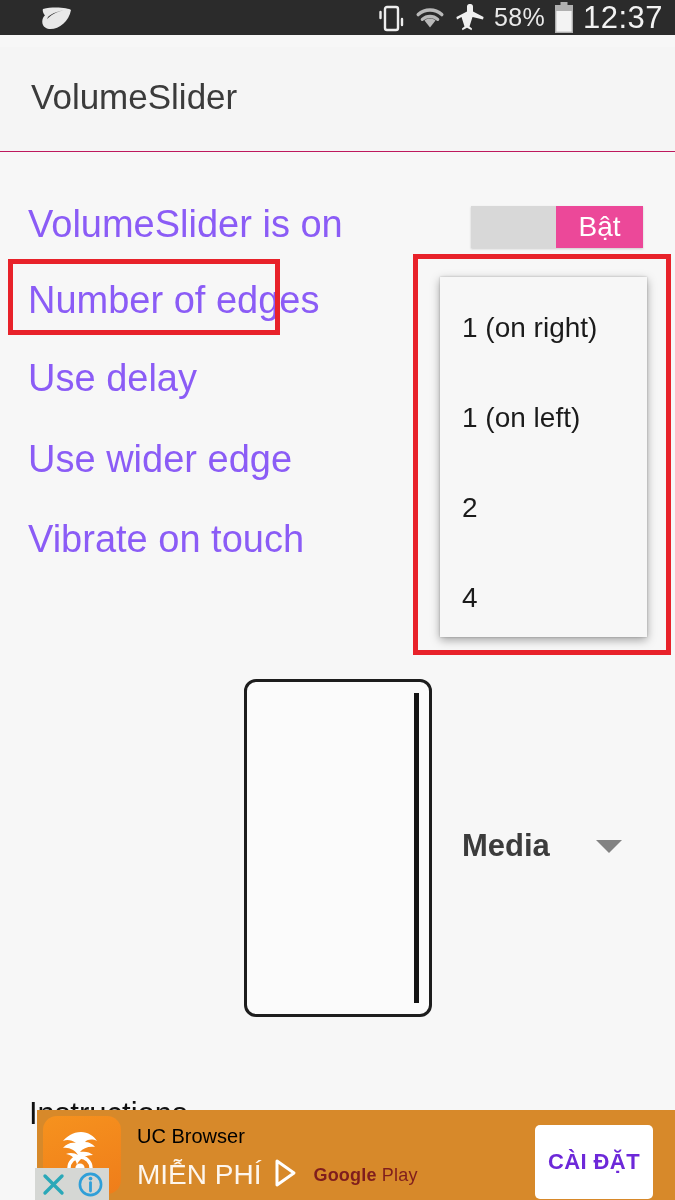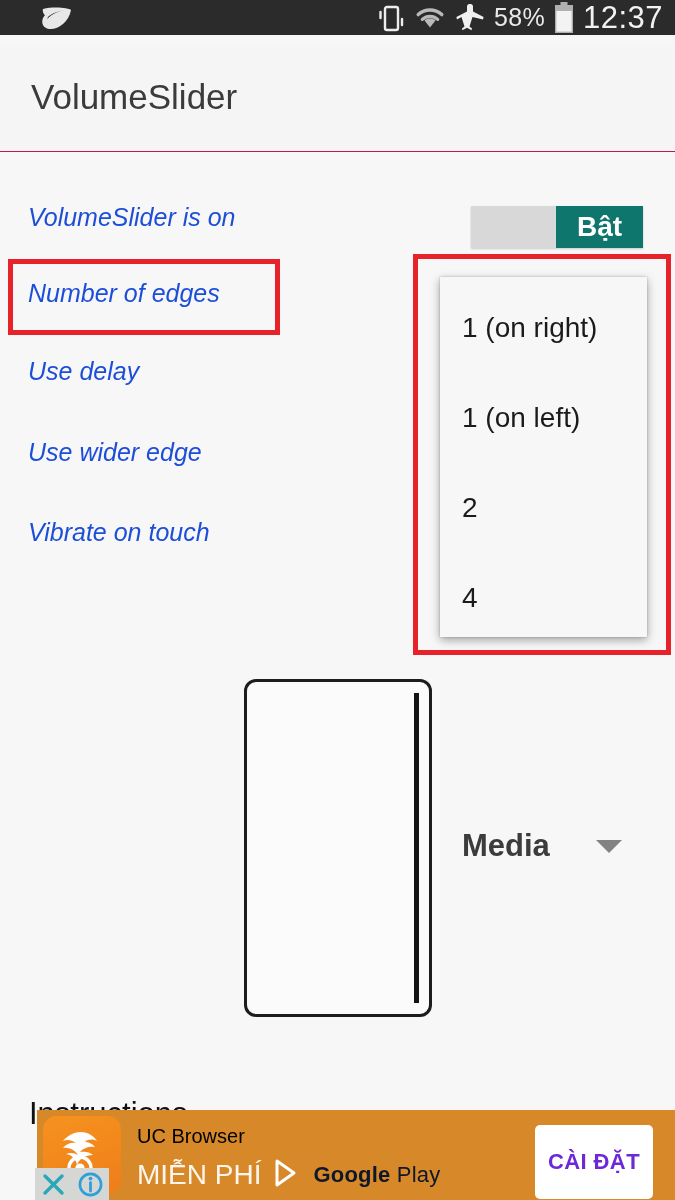--- a/index.html
+++ b/index.html
@@ -31,40 +31,39 @@
     background: #f5f5f5; border-bottom: 1px solid #be185d;
   }
   #apptitle {
     position: absolute; left: 31px; top: 30px;
     font-size: 35px; color: #3b3b3b; font-weight: 400;
   }
 
   
   .pref {
     position: absolute; left: 28px;
-    font-size: 25px; color: #1d4ed8; white-space: nowrap; font-style: italic;
+    font-size: 38px; color: #8b5cf6; white-space: nowrap;
   }
   #pref0 { top: 203px; }
   #pref1 { top: 279px; }
   #pref2 { top: 357px; }
   #pref3 { top: 438px; }
   #pref4 { top: 518px; }
 
   
   #switch {
     position: absolute; left: 471px; top: 206px;
     width: 172px; height: 42px; display: flex;
     box-shadow: 0 1px 2px rgba(0,0,0,.18);
   }
   #switch .track-off { flex: 1 1 auto; background: #d8d8d8; }
   #switch .thumb-on {
-    width: 87px; background: #0f766e; color: #fff;
+    width: 87px; background: #ec4899; color: #fff;
     display: flex; align-items: center; justify-content: center;
     font-size: 28px;
-    font-weight: bold;
   }
 
   
   #dropdown {
     position: absolute; left: 440px; top: 277px;
     width: 207px; height: 360px;
     background: #f7f7f7;
     box-shadow: 0 3px 9px rgba(0,0,0,.35), 0 0 2px rgba(0,0,0,.22);
   }
   #dropdown .opt {
@@ -125,21 +124,21 @@
   }
   #ad-title {
     position: absolute; left: 100px; top: 15px;
     font-size: 20px; color: #000000;
   }
   #ad-sub {
     position: absolute; left: 100px; top: 48px;
     display: flex; align-items: center; gap: 11px;
   }
   #ad-sub .free { font-size: 28px; color: #fdf6ee; }
-  #gp-text { font-size: 22px; color: #0f172a; letter-spacing: .2px; }
+  #gp-text { font-size: 18px; color: #7f1d1d; letter-spacing: .2px; }
   #gp-text b { font-weight: 700; }
   #ad-cta {
     position: absolute; right: 22px; top: 15px;
     width: 118px; height: 74px; background: #fff; border-radius: 5px;
     display: flex; align-items: center; justify-content: center;
     font-size: 22px; color: #6d28d9; font-weight: 700; letter-spacing: .4px;
   }
   #ad-badges {
     position: absolute; left: 35px; top: 1168px;
     display: flex; z-index: 4;

